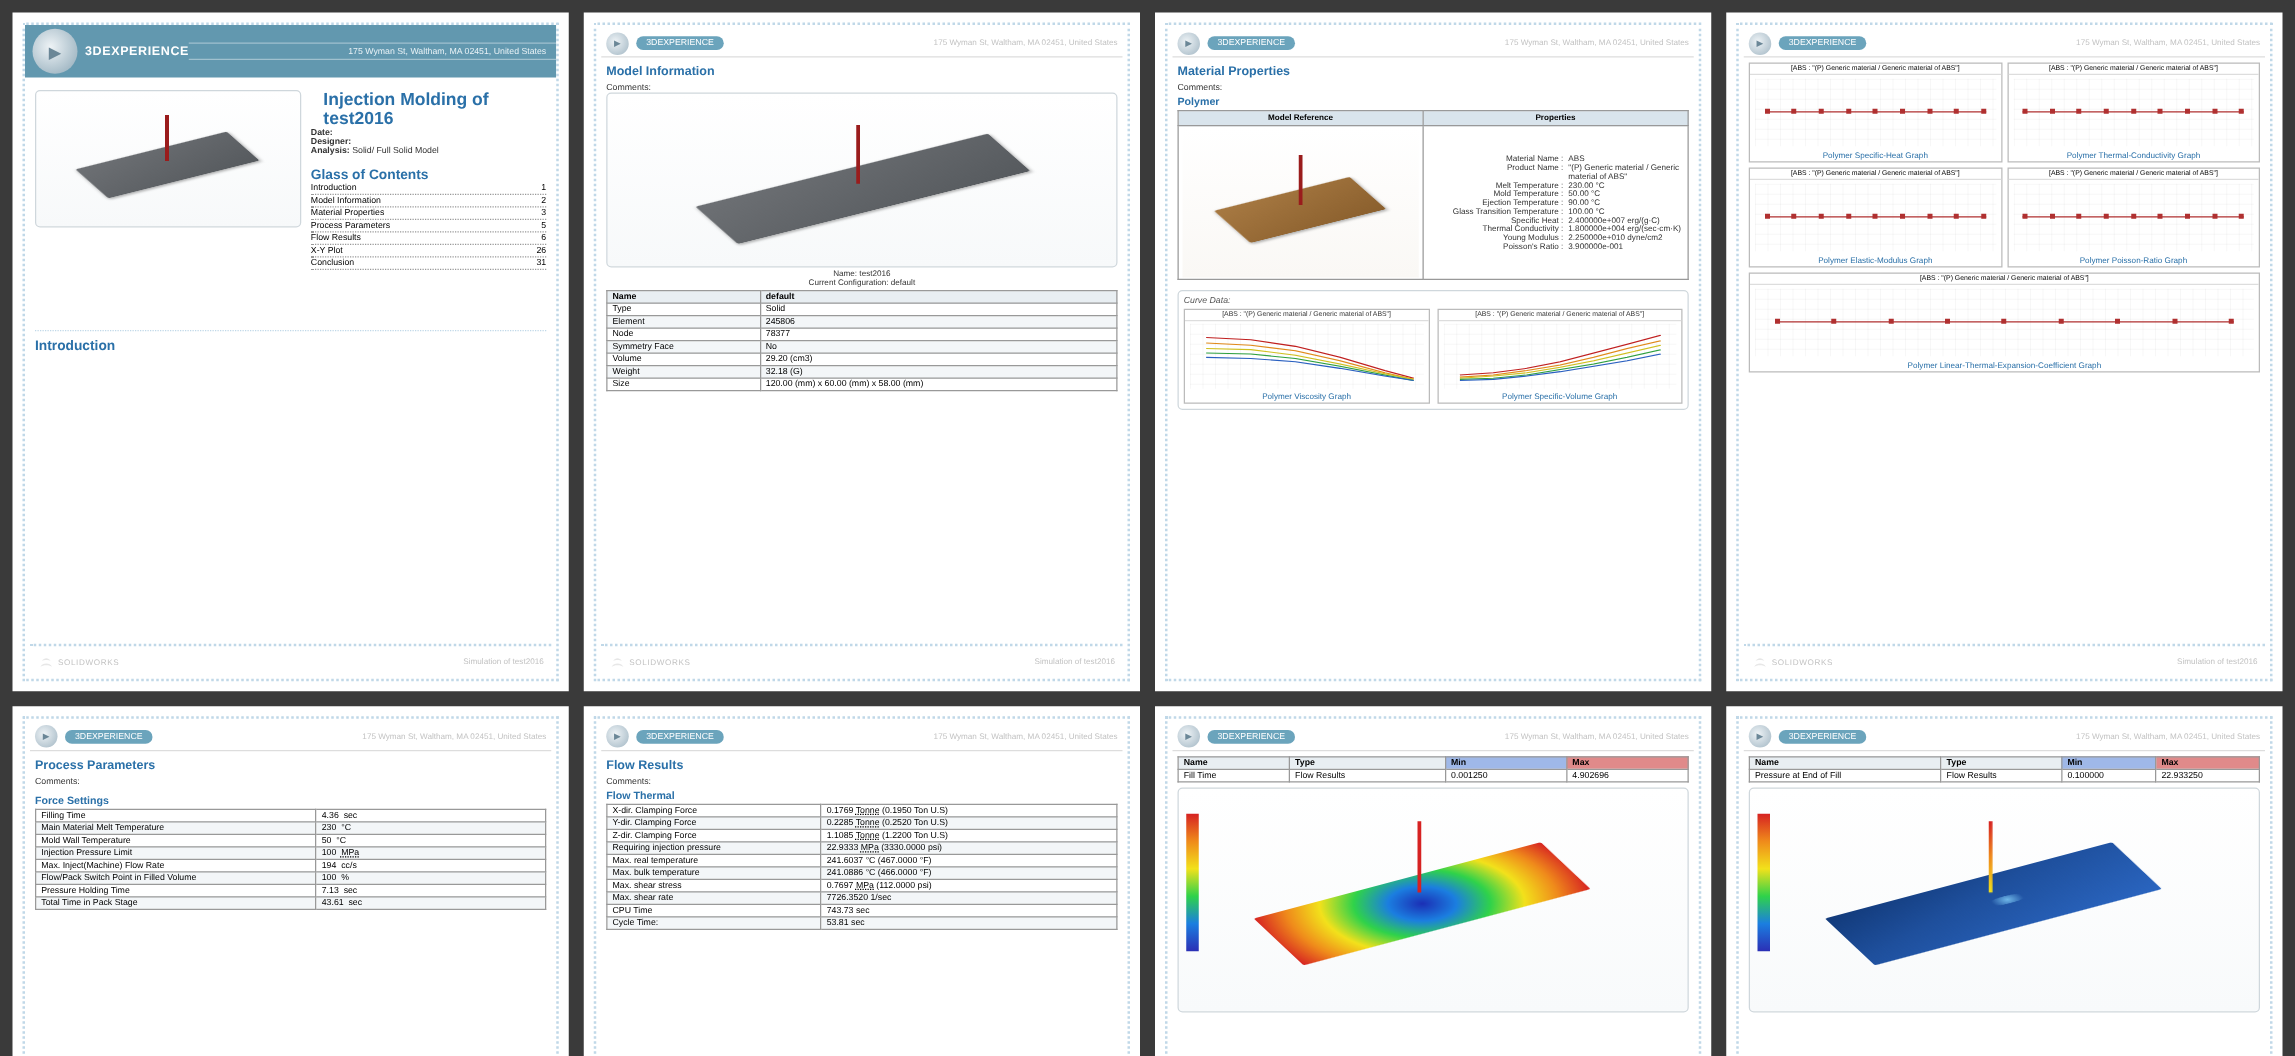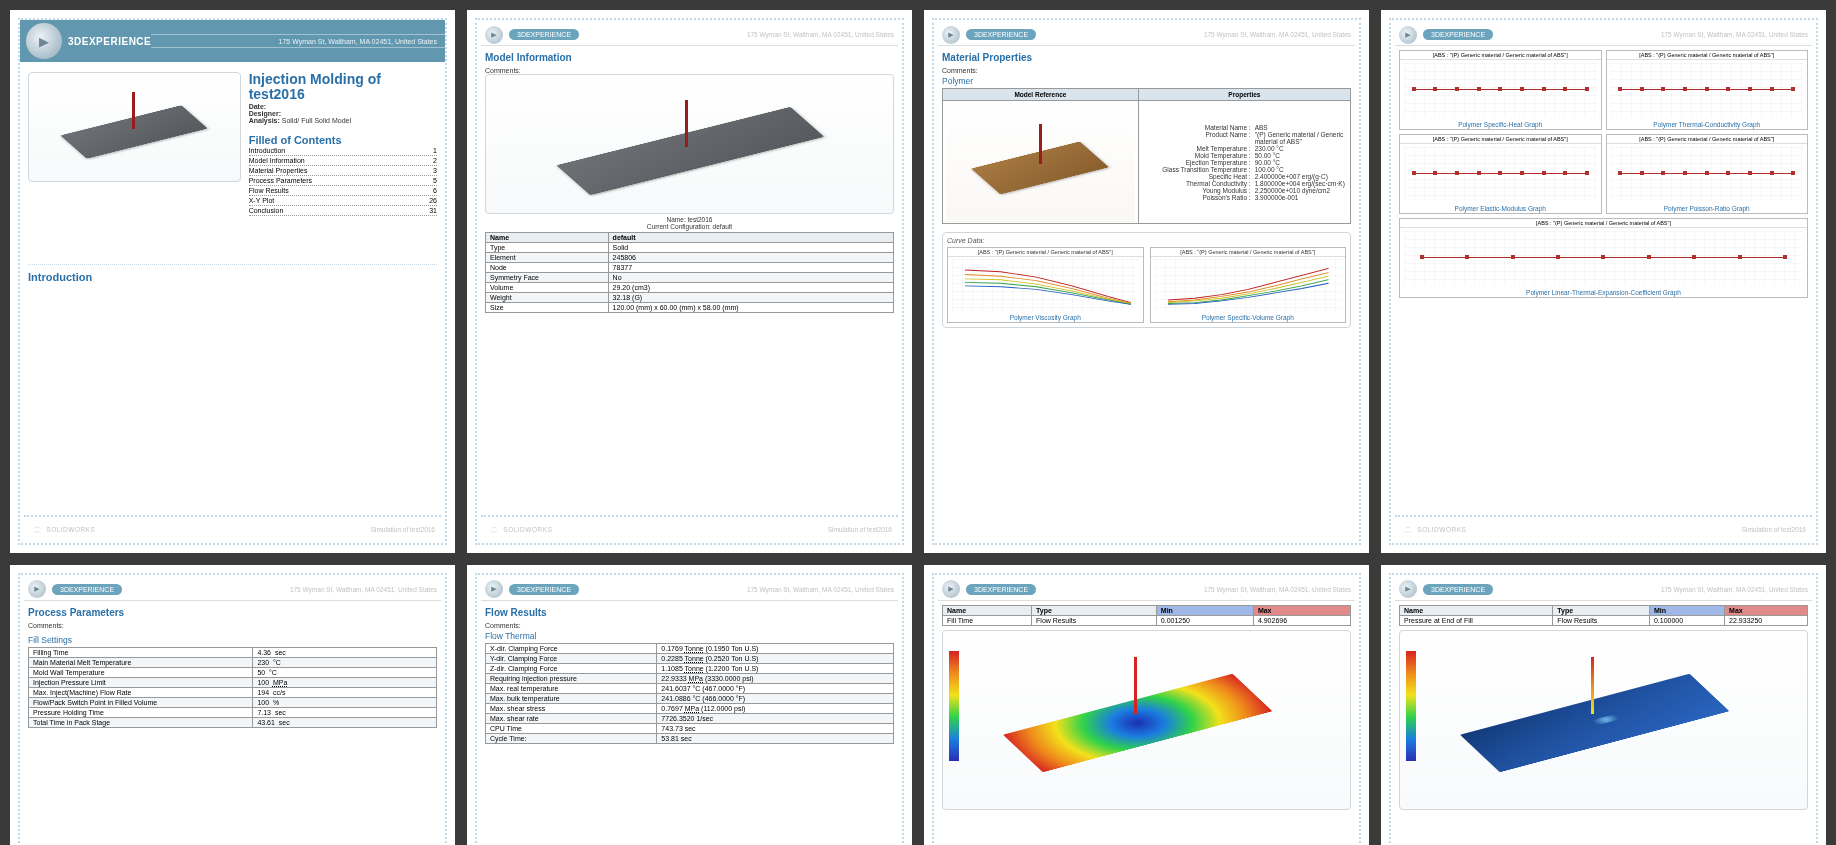--- a/index.html
+++ b/index.html
@@ -88,21 +88,21 @@
     border: 1px solid #cfd7dc;
     border-radius: 4px;
     width: 52%;
     height: 110px;
     background: linear-gradient(to bottom, #fff, #f7f9fa);
     display: flex; align-items: center; justify-content: center;
     position: relative;
   }
   .page1-right { flex: 1; }
   .h-blue { color: #2a70a8; font-weight: bold; }
-  .title-lg { font-size: 14px; line-height: 1.1; }
+  .title-lg { font-size: 14px; line-height: 1.1; margin-left: 10px; }
   .tiny { font-size: 7px; color: #333; }
   .tiny-label { font-weight: bold; }
   .toc { margin-top: 10px; }
   .toc-row { display: flex; justify-content: space-between; font-size: 7px; border-bottom: 1px dotted #999; padding: 1px 0; }
   .intro-box { margin-top: 48px; border-top: 1px dotted #c0d8e8; padding-top: 6px; }
 
   
   .page1-banner {
     background: #6298af;
     height: 42px;
@@ -137,21 +137,21 @@
   .plate.brown { background: linear-gradient(160deg,#a77942,#8a5f2d); }
   .sprue {
     position: absolute;
     left: 49%; top: 18%;
     width: 3px; height: 34%;
     background: #9a1c1c;
   }
 
   
   .section-title { color: #2a70a8; font-weight: bold; font-size: 10px; margin: 2px 0 4px; }
-  .sub-title { color: #2a70a8; font-size: 8.5px; margin: 2px 0; }
+  .sub-title { color: #2a70a8; font-size: 8.5px; margin: 2px 0; font-weight: bold; }
   .model-img-wrap {
     border: 1px solid #cfd7dc; border-radius: 4px;
     height: 140px; margin-bottom: 2px;
     display:flex; align-items:center; justify-content:center;
     background: linear-gradient(to bottom,#fff,#f7f9fa);
   }
   .caption { text-align:center; font-size:6.5px; color:#333; }
   table.data {
     width: 100%;
     border-collapse: collapse;
@@ -271,21 +271,21 @@
                 <div class="plate"></div>
                 <div class="sprue"></div>
               </div>
           </div>
           <div class="page1-right">
             <div class="h-blue title-lg">Injection Molding of test2016</div>
             <div class="tiny"><span class="tiny-label">Date:</span></div>
             <div class="tiny"><span class="tiny-label">Designer:</span></div>
             <div class="tiny"><span class="tiny-label">Analysis:</span> <span>Solid/ Full Solid Model</span></div>
             <div class="toc">
-              <div class="h-blue" style="font-size:11px">Filled of Contents</div>
+              <div class="h-blue" style="font-size:11px">Glass of Contents</div>
               <div id="toc-rows">
                   <div class="toc-row">
                     <span>Introduction</span>
                     <span>1</span>
                   </div>
                   <div class="toc-row">
                     <span>Model Information</span>
                     <span>2</span>
                   </div>
                   <div class="toc-row">
@@ -610,21 +610,21 @@
   <div class="page">
     <div class="page-inner">
       <div class="header-bar">
         <div class="header-logo"></div>
         <div class="brand-pill">3DEXPERIENCE</div>
         <div class="header-addr">175 Wyman St, Waltham, MA 02451, United States</div>
       </div>
       <div class="page-body">
         <div class="section-title">Process Parameters</div>
         <div class="tiny">Comments:</div>
-        <div class="sub-title" style="margin-top:6px">Fill Settings</div>
+        <div class="sub-title" style="margin-top:6px">Force Settings</div>
         <table class="data">
             <tbody id="p5rows">
               <tr>
                 <td style="width:55%">Filling Time</td>
                 <td>4.36&nbsp;&nbsp;sec</td>
               </tr>
               <tr>
                 <td style="width:55%">Main Material Melt Temperature</td>
                 <td>230&nbsp;&nbsp;°C</td>
               </tr>

